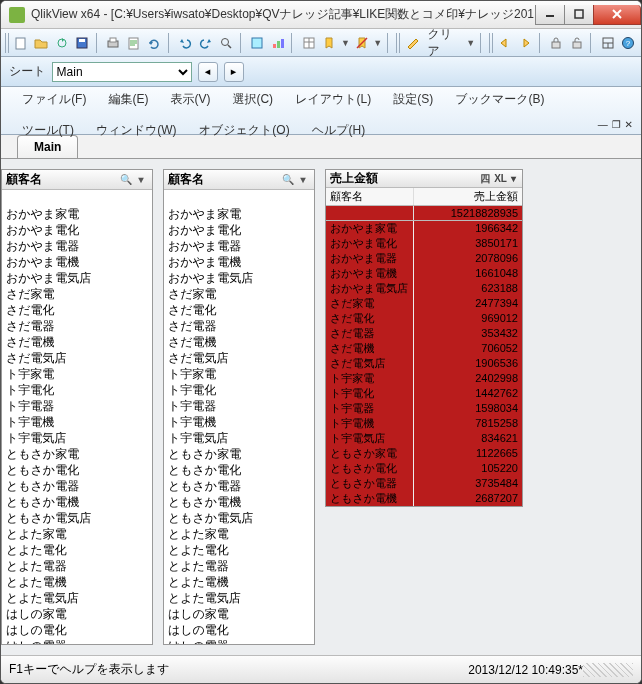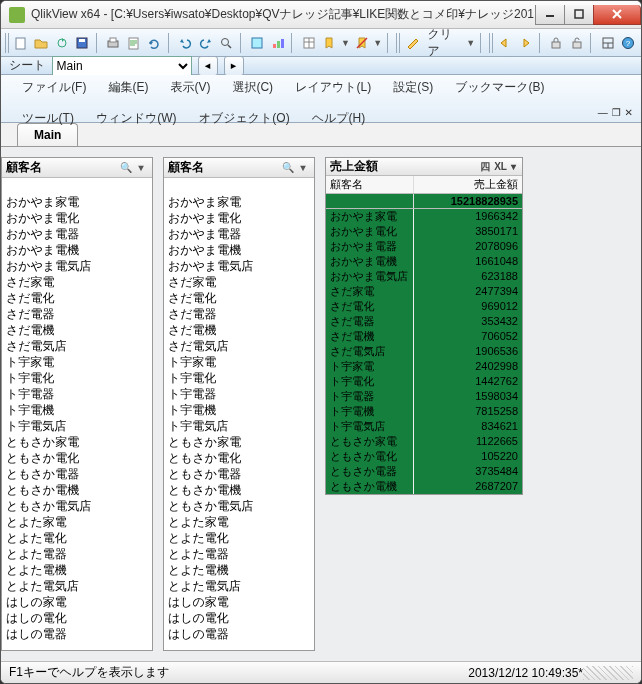--- a/index.html
+++ b/index.html
@@ -13,21 +13,21 @@
 .winbtn.close { background: linear-gradient(#f08f83,#d13e27); color: #fff; border-color: #9c3a2e; border-top-right-radius: 4px; width: 48px; }
 .winbtn.close svg line { stroke: #fff; }
 
 .toolbar { height: 28px; background: linear-gradient(#f7fbff,#d7e7f5); border-bottom: 1px solid #9ab; display: flex; align-items: center; padding: 0 4px; gap: 3px; }
 .tbtn { width: 20px; height: 20px; display: flex; align-items: center; justify-content: center; border: 1px solid transparent; border-radius: 3px; }
 .tsep { width: 4px; height: 20px; border-left: 1px solid #9ab; margin: 0 2px; }
 .tgrip { width: 5px; height: 20px; background: repeating-linear-gradient(90deg,#9ab 0 1px,transparent 1px 3px); }
 .tlabel { font-size: 12px; color: #333; padding: 0 4px; }
 .tdrop { font-size: 9px; color: #555; }
 
-.sheetbar { height: 18px; background: linear-gradient(#eef6fd,#cfe2f3); border-bottom: 1px solid #9ab; display: flex; align-items: center; padding: 0 8px; gap: 6px; }
+.sheetbar { height: 30px; background: linear-gradient(#eef6fd,#cfe2f3); border-bottom: 1px solid #9ab; display: flex; align-items: center; padding: 0 8px; gap: 6px; }
 .sheetbar label { font-size: 12px; color: #333; }
 .sheetbar select { font-size: 12px; height: 20px; width: 140px; border: 1px solid #7a9; background: #fff; }
 .sheetbar .sbtn { width: 20px; height: 20px; border: 1px solid #9ab; background: linear-gradient(#fff,#e4eef7); border-radius: 3px; display: flex; align-items: center; justify-content: center; font-size: 11px; }
 
 .menubar { height: 48px; background: linear-gradient(#f9fcff,#e3eef8); border-bottom: 1px solid #9ab; padding: 1px 12px; font-size: 12px; color: #333; display: flex; flex-wrap: wrap; align-items: center; gap: 4px; position: relative; }
 .menubar .mi { padding: 3px 9px; white-space: nowrap; }
 .menubar .mdiright { position: absolute; right: 8px; bottom: 4px; display: flex; gap: 4px; font-size: 10px; }
 .menubar .mdiright span { cursor: default; }
 
 .tabstrip { height: 24px; background: #f2f2f2; border-bottom: 1px solid #999; display: flex; align-items: flex-end; padding-left: 16px; }
@@ -35,36 +35,36 @@
 
 .workspace { flex: 1; background: #eceef0; padding: 10px 0; display: flex; gap: 10px; overflow: hidden; }
 
 .listbox { background: #fff; border: 1px solid #999; display: flex; flex-direction: column; width: 152px; }
 .lb-head { height: 20px; background: linear-gradient(#fdfdfd,#e4e4e4); border-bottom: 1px solid #bbb; display: flex; align-items: center; padding: 0 4px; font-size: 12px; font-weight: bold; }
 .lb-head .spacer { flex: 1; }
 .lb-head .hic { width: 14px; font-size: 10px; color: #555; text-align: center; }
 .lb-body { flex: 1; overflow: hidden; font-size: 12px; }
 .lb-body .row { padding: 0 4px; height: 16px; line-height: 16px; white-space: nowrap; border-bottom: 0; }
 
-.tablebox { background: #15803d; border: 1px solid #999; width: 198px; display: flex; flex-direction: column; align-self: flex-start; }
+.tablebox { background: #b91c1c; border: 1px solid #999; width: 198px; display: flex; flex-direction: column; align-self: flex-start; }
 .tb-title { height: 18px; background: linear-gradient(#fdfdfd,#e4e4e4); border-bottom: 1px solid #bbb; display: flex; align-items: center; padding: 0 4px; font-size: 12px; font-weight: bold; }
 .tb-title .spacer { flex: 1; }
 .tb-title .hic { font-size: 10px; color: #444; padding: 0 2px; }
 .tb-head { display: flex; font-size: 11px; border-bottom: 1px solid #bbb; background: #f7f7f7; }
 .tb-head .c1 { width: 88px; padding: 1px 4px; border-right: 1px solid #ddd; }
 .tb-head .c2 { flex: 1; padding: 1px 4px; text-align: right; }
-.tb-total { display: flex; font-size: 11px; font-weight: bold; border-bottom: 1px solid #bbb; }
+.tb-total { display: flex; font-size: 11px; font-weight: normal; border-bottom: 1px solid #bbb; }
 .tb-total .c1 { width: 88px; padding: 1px 4px; border-right: 1px solid #ddd; }
 .tb-total .c2 { flex: 1; padding: 1px 4px; text-align: right; }
 .tb-rows { font-size: 11px; }
 .tb-rows .trow { display: flex; height: 15px; line-height: 15px; }
 .tb-rows .c1 { width: 88px; padding: 0 4px; border-right: 1px solid #eee; white-space: nowrap; overflow: hidden; }
 .tb-rows .c2 { flex: 1; padding: 0 4px; text-align: right; }
 
-.statusbar { height: 22px; background: linear-gradient(#fdfdfd,#e4e4e4); border-top: 1px solid #bbb; display: flex; align-items: center; font-size: 12px; padding: 0 8px; }
+.statusbar { height: 28px; background: linear-gradient(#fdfdfd,#e4e4e4); border-top: 1px solid #bbb; display: flex; align-items: center; font-size: 12px; padding: 0 8px; }
 .statusbar .ssp { flex: 1; }
 .statusbar .grip { width: 50px; height: 14px; background: repeating-linear-gradient(45deg,#ccc 0 1px,transparent 1px 4px); }
 </style>
 </head>
 <body>
 
 <div class="window">
 
   <div class="titlebar">
     <div class="icon"></div>

